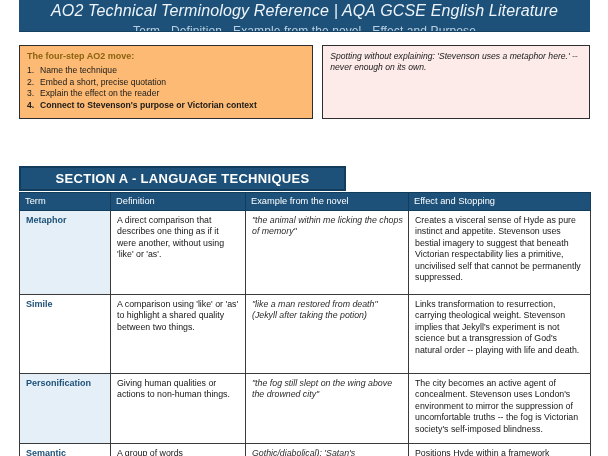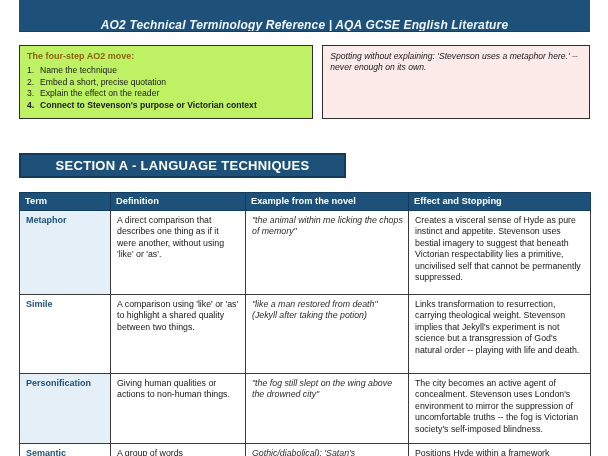--- a/index.html
+++ b/index.html
@@ -32,27 +32,27 @@
     width: 571px;
     height: 32px;
     background: #1d5179;
     border-bottom: 1px solid #16405f;
     box-sizing: border-box;
     text-align: center;
     overflow: hidden;
   }
   .banner-title {
     display: block;
-    font-size: 12px;
+    font-size: 16px;
     font-style: italic;
-    font-weight: 700;
+    font-weight: 400;
     color: #eef4f9;
     letter-spacing: 0.15px;
     line-height: 1;
-    padding-top: 19px;
+    padding-top: 3px;
     white-space: nowrap;
   }
   .banner-sub {
     display: block;
     font-size: 12px;
     color: #b9cfe0;
     line-height: 1;
     padding-top: 6px;
     letter-spacing: 0.1px;
     white-space: nowrap;
@@ -70,21 +70,21 @@
   }
   .callout {
     box-sizing: border-box;
     border: 1px solid #2e2e2e;
     padding: 5px 7px 6px 7px;
     font-size: 8.6px;
     line-height: 1.30;
   }
   .callout-left {
     width: 309px;
-    background: #bef264;
+    background: #fdba74;
   }
   .callout-right {
     width: 281px;
     background: #fcebe9;
   }
   .callout-head {
     font-weight: bold;
     font-size: 9px;
     margin-bottom: 3px;
     line-height: 1.2;
@@ -114,21 +114,21 @@
     font-style: italic;
     color: #1a1a1a;
     line-height: 1.33;
   }
   .err-p:last-child { margin-bottom: 0; }
 
   
   .section-bar {
     position: absolute;
     left: 19px;
-    top: 153px;
+    top: 166px;
     width: 327px;
     height: 25px;
     background: #1d5179;
     border: 2px solid #123c5c;
     box-sizing: border-box;
     display: flex;
     align-items: center;
     justify-content: center;
   }
   .section-bar span {
@@ -150,21 +150,21 @@
   }
   .tbl th, .tbl td {
     border: 1px solid #3a3a3a;
     vertical-align: top;
     box-sizing: border-box;
   }
   .tbl thead th {
     background: #1d5179;
     color: #ffffff;
     font-size: 9.3px;
-    font-weight: bold;
+    font-weight: normal;
     text-align: left;
     padding: 3px 5px 4px 5px;
     border-color: #123c5c;
     white-space: nowrap;
     overflow: hidden;
   }
   .tbl td {
     padding: 4px 5px 7px 6px;
     font-size: 8.8px;
     line-height: 1.30;

